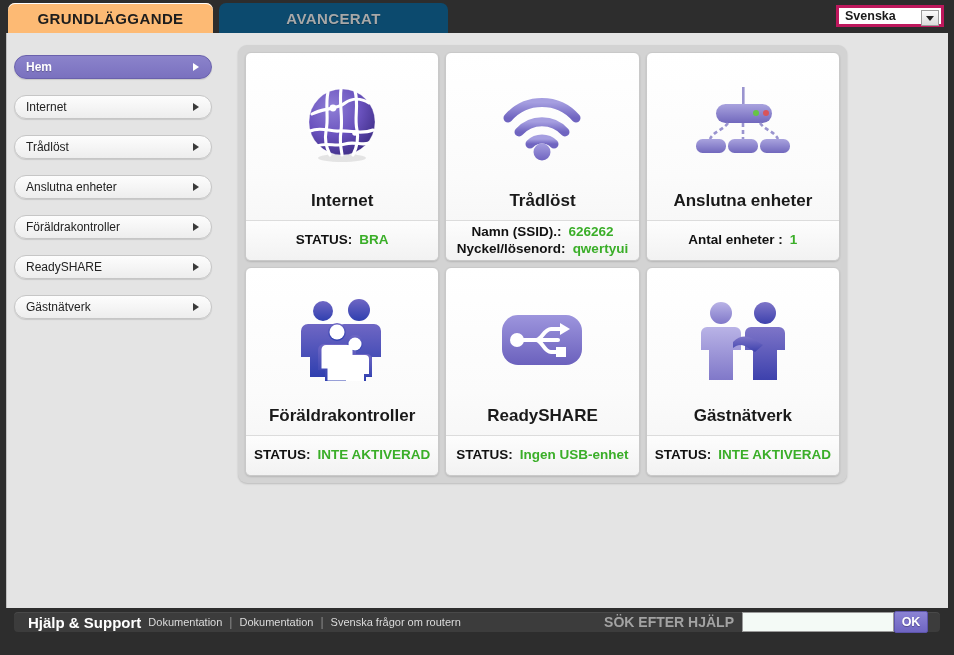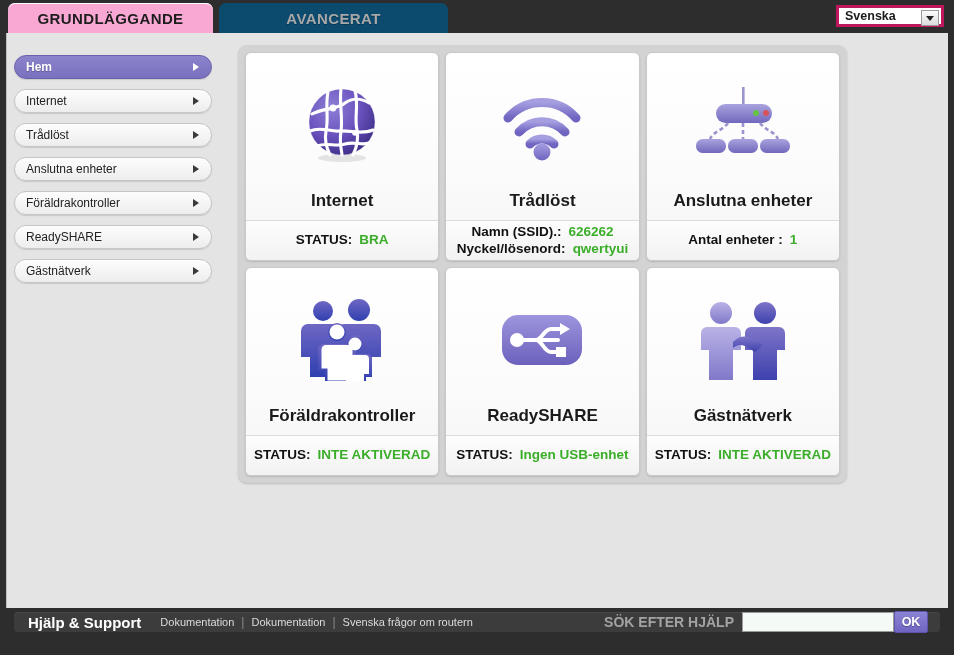--- a/index.html
+++ b/index.html
@@ -36,21 +36,21 @@
     font-weight: bold;
     letter-spacing: 0.4px;
     display: flex;
     align-items: center;
     justify-content: center;
     cursor: pointer;
   }
   .tab-basic {
     left: 8px;
     width: 205px;
-    background: #f9a8d4;
+    background: #fdba74;
     color: #1d1d1d;
     box-shadow: inset 0 1px 0 #ffffff;
   }
   .tab-adv {
     left: 219px;
     width: 229px;
     background: #0c4a6e;
     color: #a8a8a8;
     text-shadow: 0 1px 0 rgba(0,0,0,0.25);
   }
@@ -95,21 +95,21 @@
 
   
   .sidebar {
     position: absolute;
     left: 7px; top: 22px;
     width: 198px;
   }
   .nav-item {
     position: relative;
     height: 24px;
-    margin-bottom: 10px;
+    margin-bottom: 16px;
     border-radius: 12px;
     background: linear-gradient(#fdfdfd, #ededed);
     border: 1px solid #c6c6c6;
     box-shadow: 0 1px 1px rgba(0,0,0,0.12);
     display: flex;
     align-items: center;
     font-size: 12px;
     color: #222;
     padding-left: 11px;
     cursor: pointer;
@@ -216,21 +216,20 @@
   }
   .footer-title {
     font-size: 15px;
     font-weight: bold;
     color: #ffffff;
     margin-left: 14px;
   }
   .footer-links {
     display: flex;
     align-items: center;
-    margin-left: 12px;
     gap: 0;
   }
   .footer-link {
     font-size: 11px;
     color: #dcdcdc;
     padding: 0 7px;
     cursor: pointer;
     white-space: nowrap;
   }
   .flink-sep { color: #8a8a8a; font-size: 12px; }

